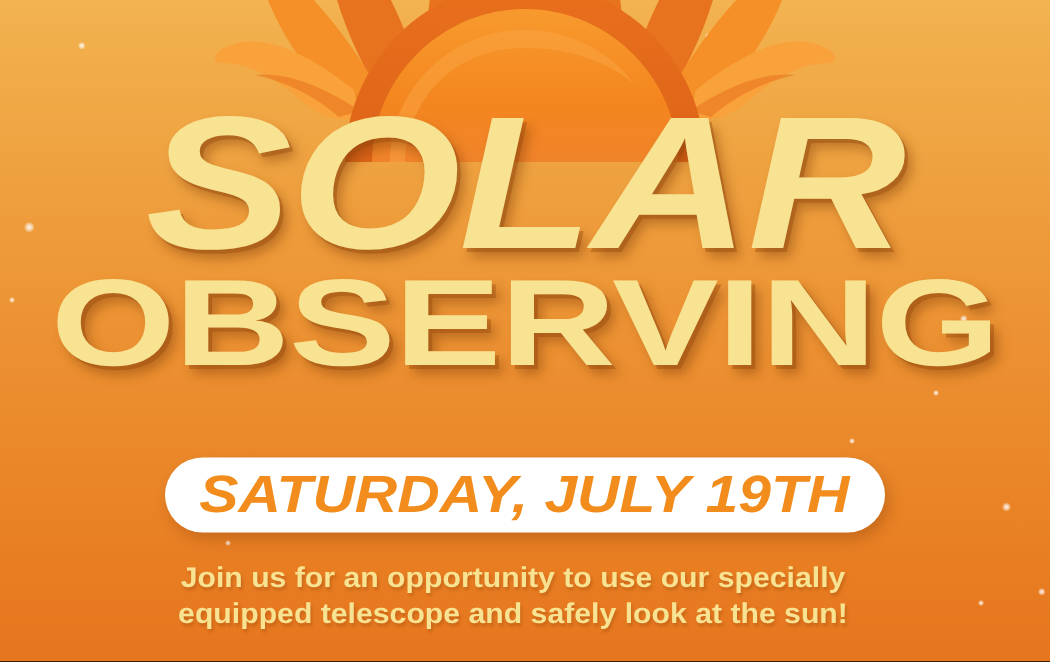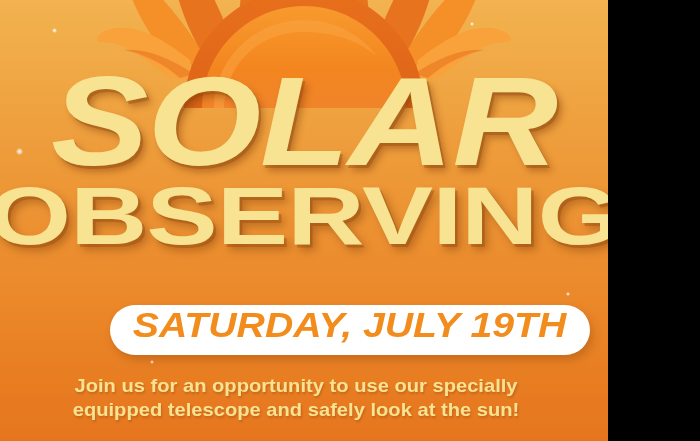--- a/index.html
+++ b/index.html
@@ -3,21 +3,21 @@
 <meta charset="utf-8">
 <style>
   html, body {
     margin: 0;
     padding: 0;
     background: #000;
   }
 
   #poster {
     position: relative;
-    width: 608px;
+    width: 700px;
     height: 441px;
     overflow: hidden;
     font-family: "Liberation Sans", sans-serif;
     background: linear-gradient(
       180deg,
       #F2B350 0%,
       #F0A845 16%,
       #EE9C3B 34%,
       #EC9132 52%,
       #EA8729 70%,
@@ -91,20 +91,21 @@
   .date-pill {
     position: absolute;
     top: 305px;
     left: 110px;
     width: 480px;
     height: 50px;
     background: #FFFFFF;
     border-radius: 999px;
     box-shadow: 3px 5px 9px rgba(130, 60, 10, 0.30);
     display: flex;
+    align-items: center;
     justify-content: center;
   }
   .date-text {
     font-family: "Liberation Sans Narrow", "Liberation Sans", sans-serif;
     font-size: 35px;
     font-weight: bold;
     font-style: italic;
     letter-spacing: 0px;
     color: #F28C1C;
     transform: scaleX(1.12);

